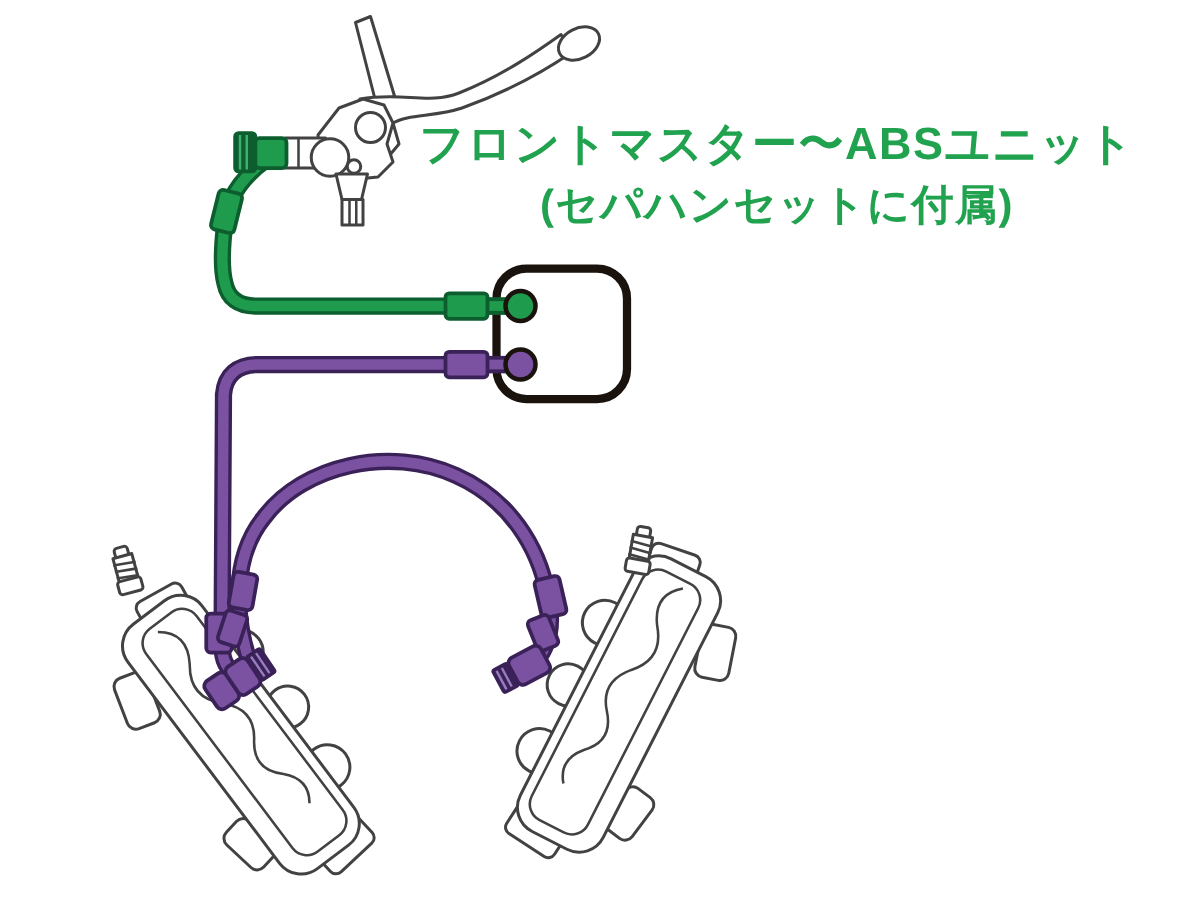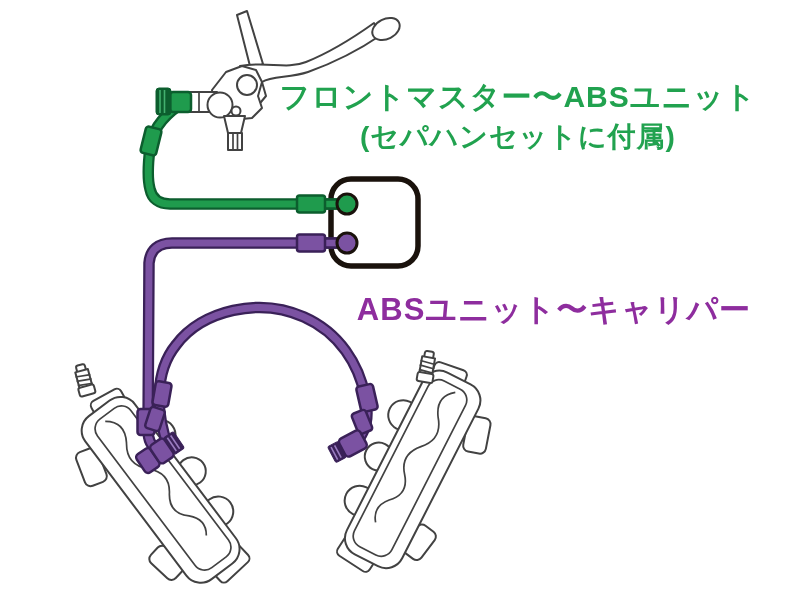--- a/index.html
+++ b/index.html
@@ -164,14 +164,13 @@
       <line x1="237.5" y1="133" x2="237.5" y2="150" class="lnf"></line>
       <rect x="170" y="92" width="21" height="20" rx="3" class="fit-g"></rect>
       <rect x="156" y="88" width="15" height="27" rx="3" class="cap-g"></rect>
       <line x1="160" y1="90" x2="160" y2="113" class="rib-g"></line>
       <line x1="164.5" y1="90" x2="164.5" y2="113" class="rib-g"></line>
     </g>
   </svg>
 
   <div id="lbl2" class="label lbl-green">(セパハンセットに付属)</div>
   <div id="lbl1" class="label lbl-green">フロントマスター〜ABSユニット</div>
-  <div id="lbl3" class="label lbl-purple">ABSユニット〜キャリパー</div>
 </div>
 
 </body></html>

